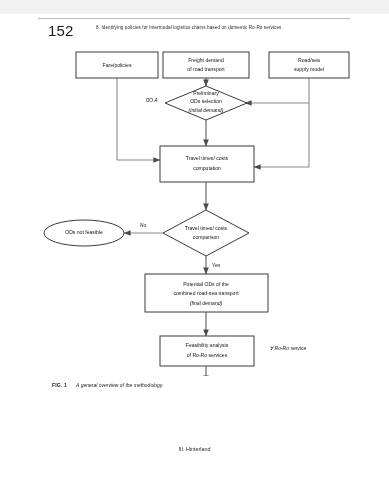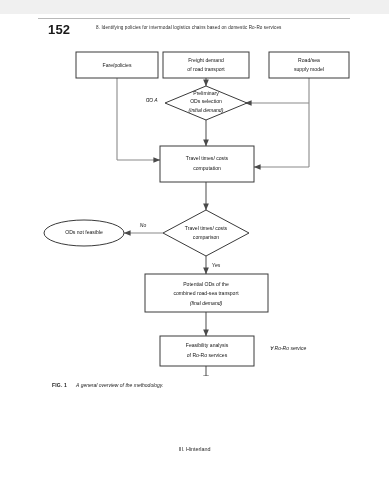--- a/index.html
+++ b/index.html
@@ -35,22 +35,22 @@
     top: 18px;
     width: 312px;
     height: 1px;
     background: #b9b9b9;
   }
   
   .folio {
     position: absolute;
     left: 48px;
     top: 22px;
-    font-size: 13px;
-    font-weight: bold;
+    font-size: 15px;
+    font-weight: normal;
     color: #1a1a1a;
     letter-spacing: 0.2px;
   }
   .runhead {
     position: absolute;
     left: 96px;
     top: 25px;
     font-size: 4.6px;
     color: #2a2a2a;
     letter-spacing: 0.1px;

